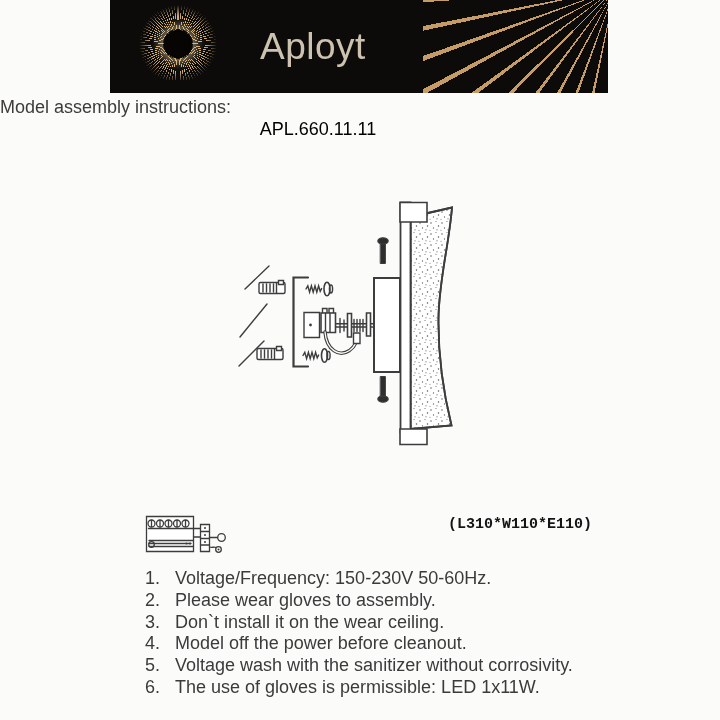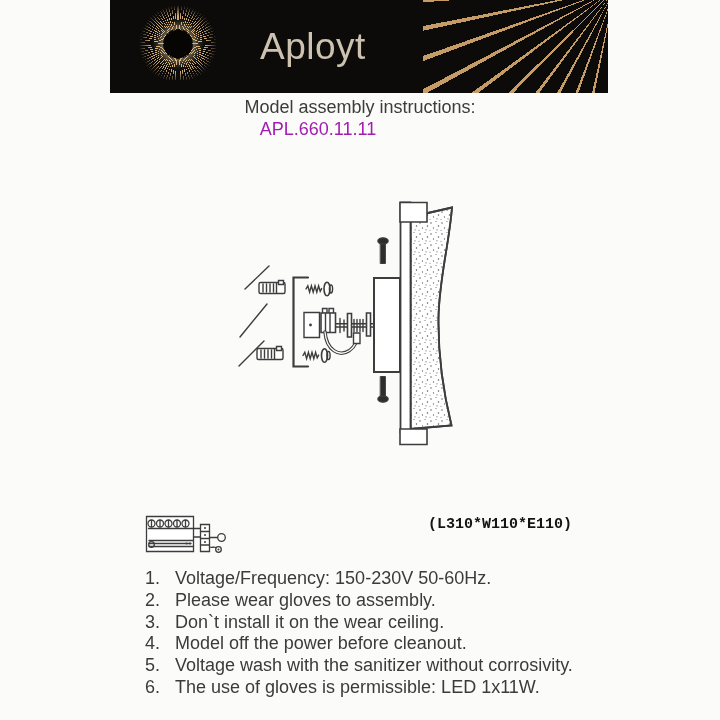--- a/index.html
+++ b/index.html
@@ -15,29 +15,29 @@
      mask:radial-gradient(circle at 50% 50%,transparent 0 13px,#000 15px 28px,transparent 39px);}
   .glow{position:absolute;left:24px;top:24px;width:30px;height:30px;border-radius:50%;
      box-shadow:0 0 9px 4px rgba(240,212,163,.55);}
   .core{position:absolute;left:25px;top:25px;width:28px;height:28px;border-radius:50%;background:#060504;}
   .brand{position:absolute;left:117px;top:0;height:93px;display:flex;align-items:center;
      font-size:37px;font-weight:400;letter-spacing:.5px;color:#cdc2b0;margin-left:33px;}
   .rays{position:absolute;right:0;top:0;width:185px;height:100%;
      background:repeating-conic-gradient(from 183deg at 104% -12%,#c59b66 0deg 1.35deg,transparent 1.35deg 8.3deg);}
 
   
-  .title{position:absolute;left:0;top:97px;width:720px;text-align:center;
+  .title{position:absolute;left:0;top:97px;width:720px;text-align:left;
      font-size:18px;font-weight:500;color:#3d3c3b;}
   .model{position:absolute;left:0;top:119px;width:636px;text-align:center;
-     font-size:18px;font-weight:500;color:#a21caf;}
+     font-size:18px;font-weight:500;color:#000000;}
 
   
   .assembly{position:absolute;left:228px;top:193px;}
   .terminal{position:absolute;left:140px;top:510px;}
-  .dims{position:absolute;left:428px;top:516px;width:170px;
+  .dims{position:absolute;left:448px;top:516px;width:170px;
      font-family:"Liberation Mono","DejaVu Sans Mono",monospace;font-weight:bold;
      font-size:15px;color:#151515;letter-spacing:0;}
 
   
   .list{position:absolute;left:145px;top:568px;width:470px;margin:0;padding:0;list-style:none;}
   .list li{display:flex;line-height:21.8px;font-size:18px;color:#3b3b3b;}
   .list .num{width:30px;flex:0 0 30px;}
   .list .txt{flex:1;}
   svg *{vector-effect:non-scaling-stroke;}
 </style>

